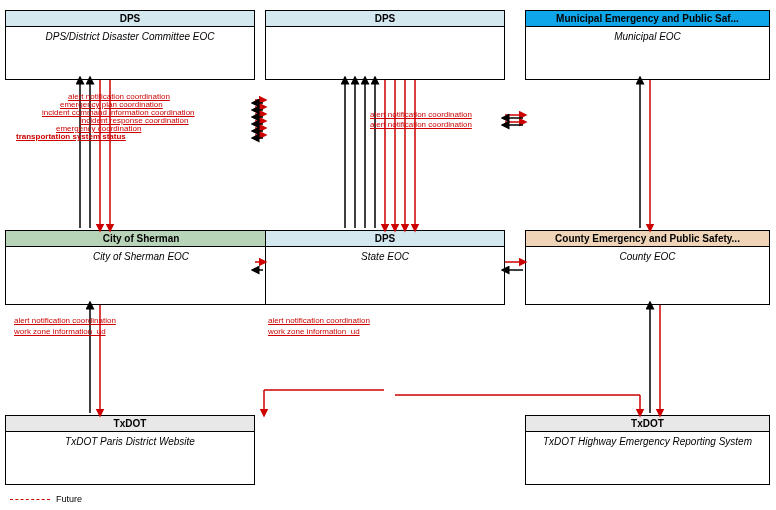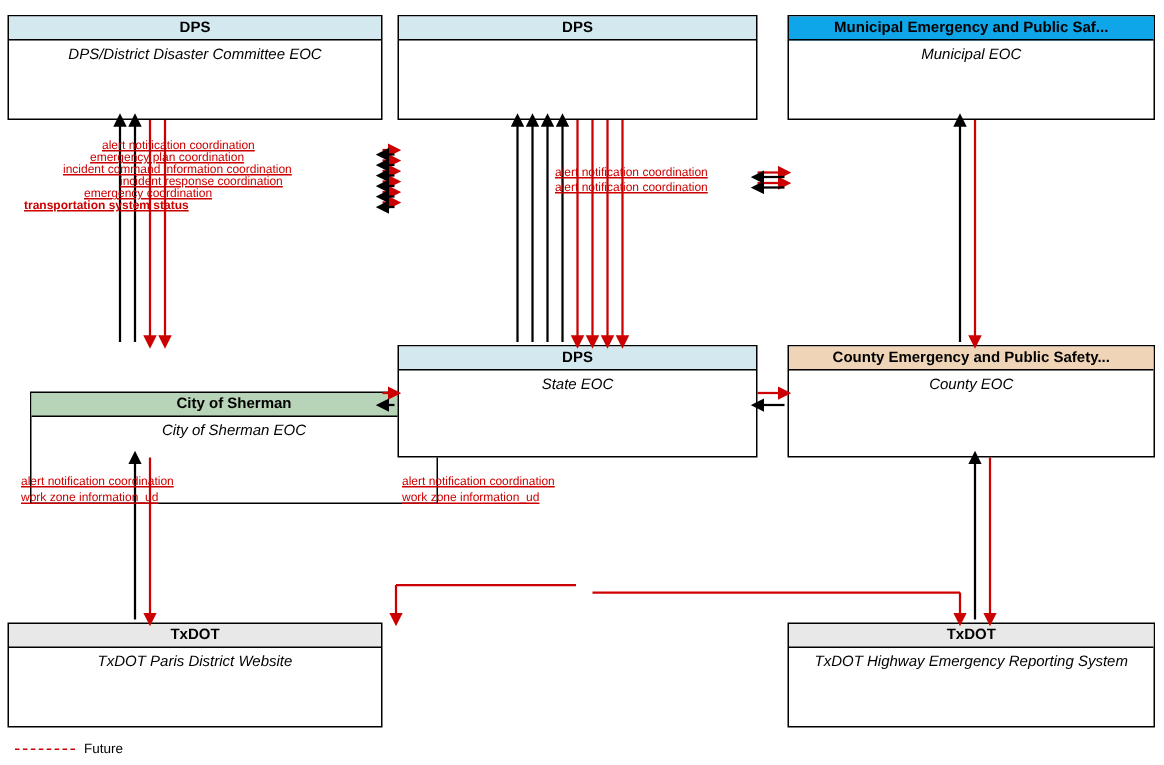--- a/index.html
+++ b/index.html
@@ -94,21 +94,21 @@
 
   <div class="node" style="left:265px; top:10px; width:240px; height:70px;">
     <div class="node-header header-dps">DPS</div>
   </div>
 
   <div class="node" style="left:525px; top:10px; width:245px; height:70px;">
     <div class="node-header header-municipal">Municipal Emergency and Public Saf...</div>
     <div class="node-body">Municipal EOC</div>
   </div>
 
-  <div class="node" style="left:20px; top:230px; width:272px; height:75px;margin-top:31px;">
+  <div class="node" style="left:5px; top:230px; width:272px; height:75px;">
     <div class="node-header header-city">City of Sherman</div>
     <div class="node-body">City of Sherman EOC</div>
   </div>
 
   <div class="node" style="left:265px; top:230px; width:240px; height:75px;">
     <div class="node-header header-dps">DPS</div>
     <div class="node-body">State EOC</div>
   </div>
 
   <div class="node" style="left:525px; top:230px; width:245px; height:75px;">

